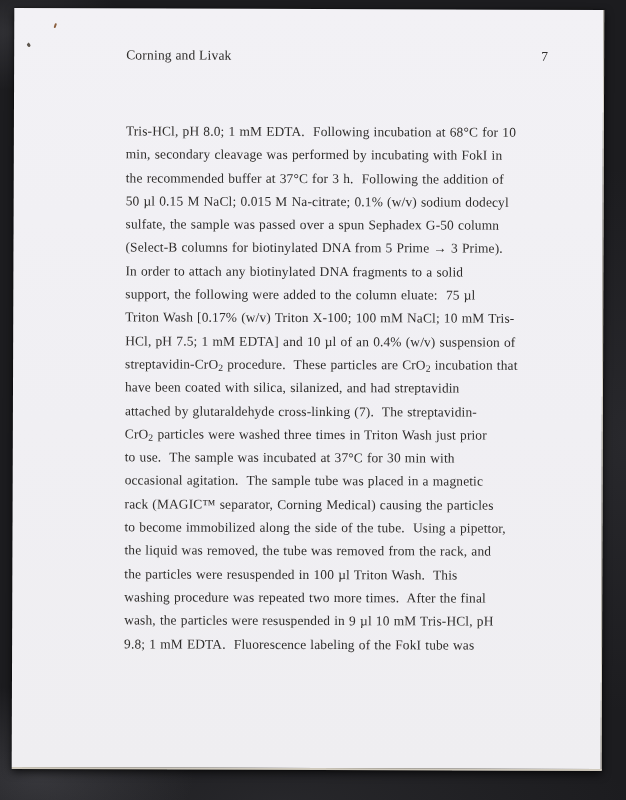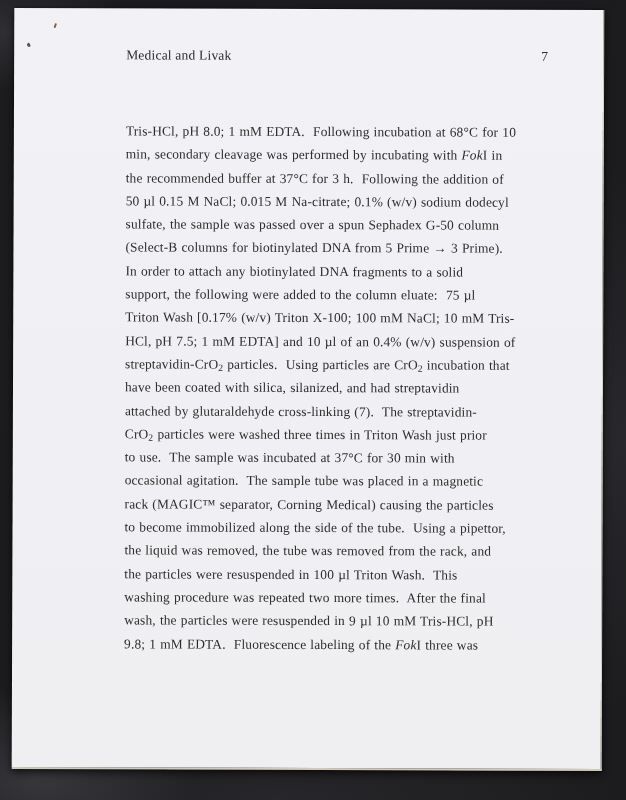--- a/index.html
+++ b/index.html
@@ -51,53 +51,53 @@
     color:var(--ink);
   }
   .line{
     white-space:pre;
     font-size:13.4px;
     line-height:23.3px;
     height:23.3px;
     letter-spacing:0.15px;
     word-spacing:0.6px;
   }
-  .line span.i{font-style:italic;text-align:center;}
+  .line span.i{text-align:center;}
   .line span.sub{font-size:0.72em;vertical-align:-0.25em;}
 </style>
 </head>
 <body>
 
 <div class="page">
   <div class="speck s1"></div>
   <div class="speck s2"></div>
 
   <div class="header">
-    <span>Medical and Livak</span>
+    <span>Corning and Livak</span>
     <span>7</span>
   </div>
 
   <div class="body-text">
       <div class="line"><span>Tris-HCl, pH 8.0; 1 mM EDTA.  Following incubation at 68°C for 10</span></div>
       <div class="line"><span>min, secondary cleavage was performed by incubating with </span><span class="i">Fok</span><span>I in</span></div>
       <div class="line"><span>the recommended buffer at 37°C for 3 h.  Following the addition of</span></div>
       <div class="line"><span>50 µl 0.15 M NaCl; 0.015 M Na-citrate; 0.1% (w/v) sodium dodecyl</span></div>
       <div class="line"><span>sulfate, the sample was passed over a spun Sephadex G-50 column</span></div>
       <div class="line"><span>(Select-B columns for biotinylated DNA from 5 Prime → 3 Prime).</span></div>
       <div class="line"><span>In order to attach any biotinylated DNA fragments to a solid</span></div>
       <div class="line"><span>support, the following were added to the column eluate:  75 µl</span></div>
       <div class="line"><span>Triton Wash [0.17% (w/v) Triton X-100; 100 mM NaCl; 10 mM Tris-</span></div>
       <div class="line"><span>HCl, pH 7.5; 1 mM EDTA] and 10 µl of an 0.4% (w/v) suspension of</span></div>
-      <div class="line"><span>streptavidin-CrO</span><span class="sub">2</span><span> particles.  Using particles are CrO</span><span class="sub">2</span><span> incubation that</span></div>
+      <div class="line"><span>streptavidin-CrO</span><span class="sub">2</span><span> procedure.  These particles are CrO</span><span class="sub">2</span><span> incubation that</span></div>
       <div class="line"><span>have been coated with silica, silanized, and had streptavidin</span></div>
       <div class="line"><span>attached by glutaraldehyde cross-linking (7).  The streptavidin-</span></div>
       <div class="line"><span>CrO</span><span class="sub">2</span><span> particles were washed three times in Triton Wash just prior</span></div>
       <div class="line"><span>to use.  The sample was incubated at 37°C for 30 min with</span></div>
       <div class="line"><span>occasional agitation.  The sample tube was placed in a magnetic</span></div>
       <div class="line"><span>rack (MAGIC™ separator, Corning Medical) causing the particles</span></div>
       <div class="line"><span>to become immobilized along the side of the tube.  Using a pipettor,</span></div>
       <div class="line"><span>the liquid was removed, the tube was removed from the rack, and</span></div>
       <div class="line"><span>the particles were resuspended in 100 µl Triton Wash.  This</span></div>
       <div class="line"><span>washing procedure was repeated two more times.  After the final</span></div>
       <div class="line"><span>wash, the particles were resuspended in 9 µl 10 mM Tris-HCl, pH</span></div>
-      <div class="line"><span>9.8; 1 mM EDTA.  Fluorescence labeling of the </span><span class="i">Fok</span><span>I three was</span></div>
+      <div class="line"><span>9.8; 1 mM EDTA.  Fluorescence labeling of the </span><span class="i">Fok</span><span>I tube was</span></div>
     </div>
 </div>
 
 </body></html>

